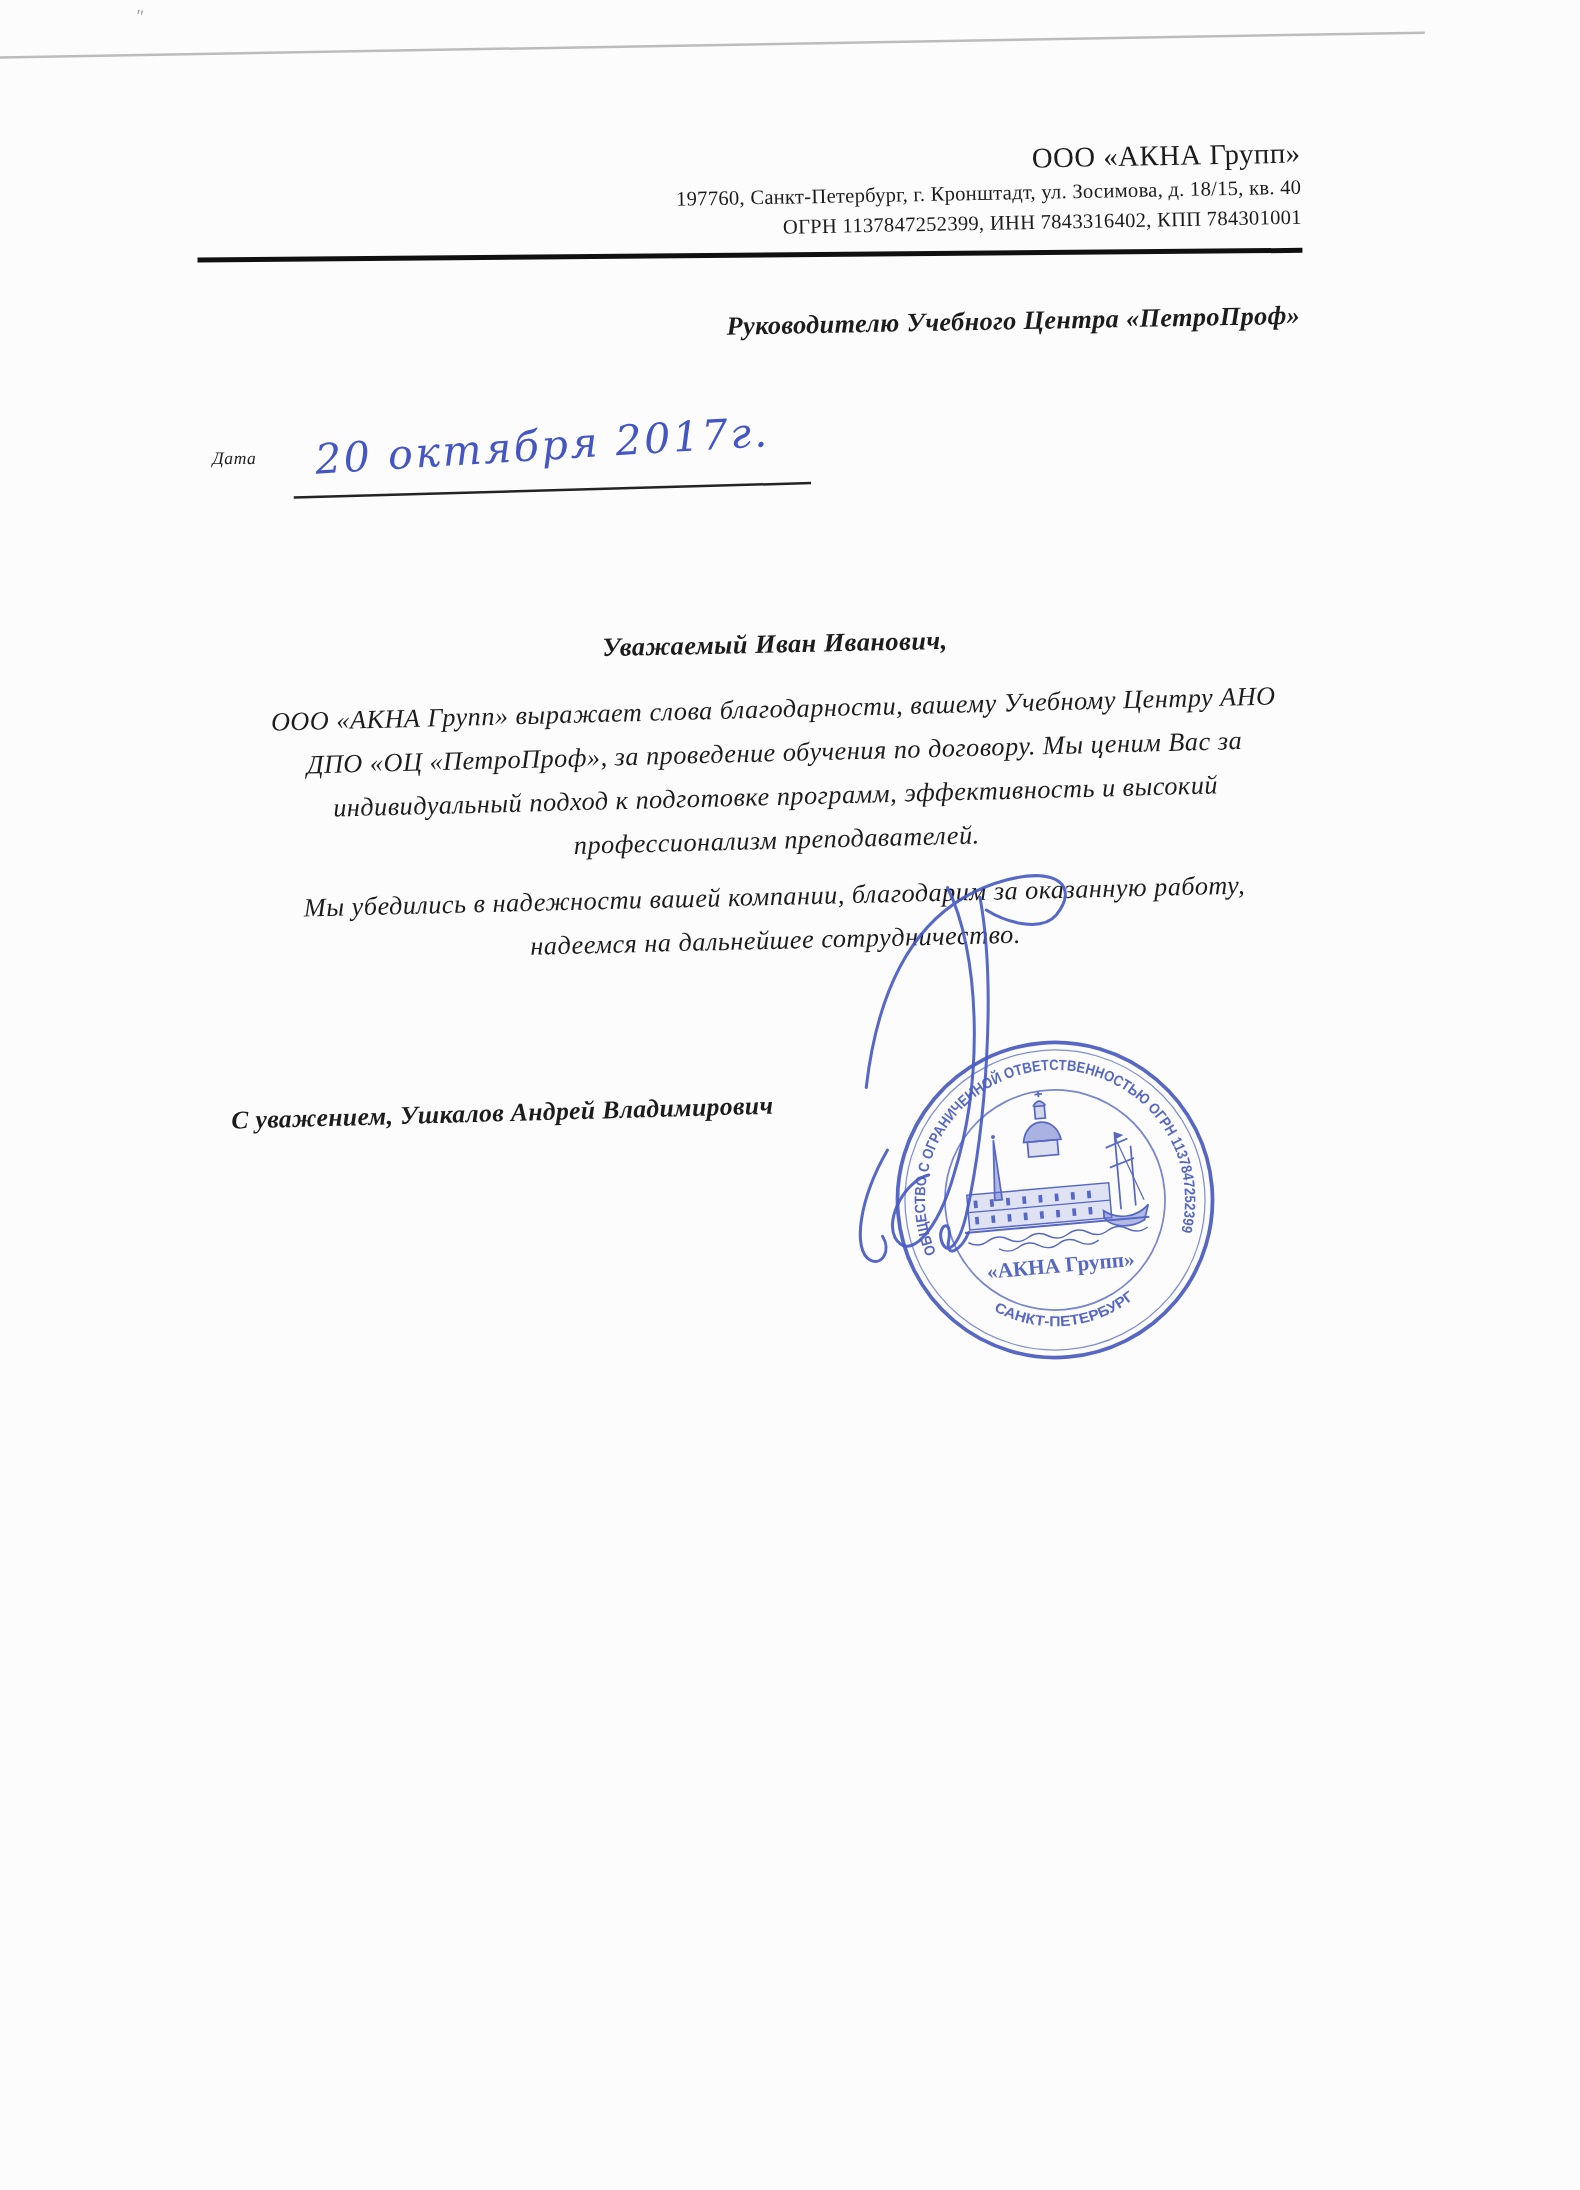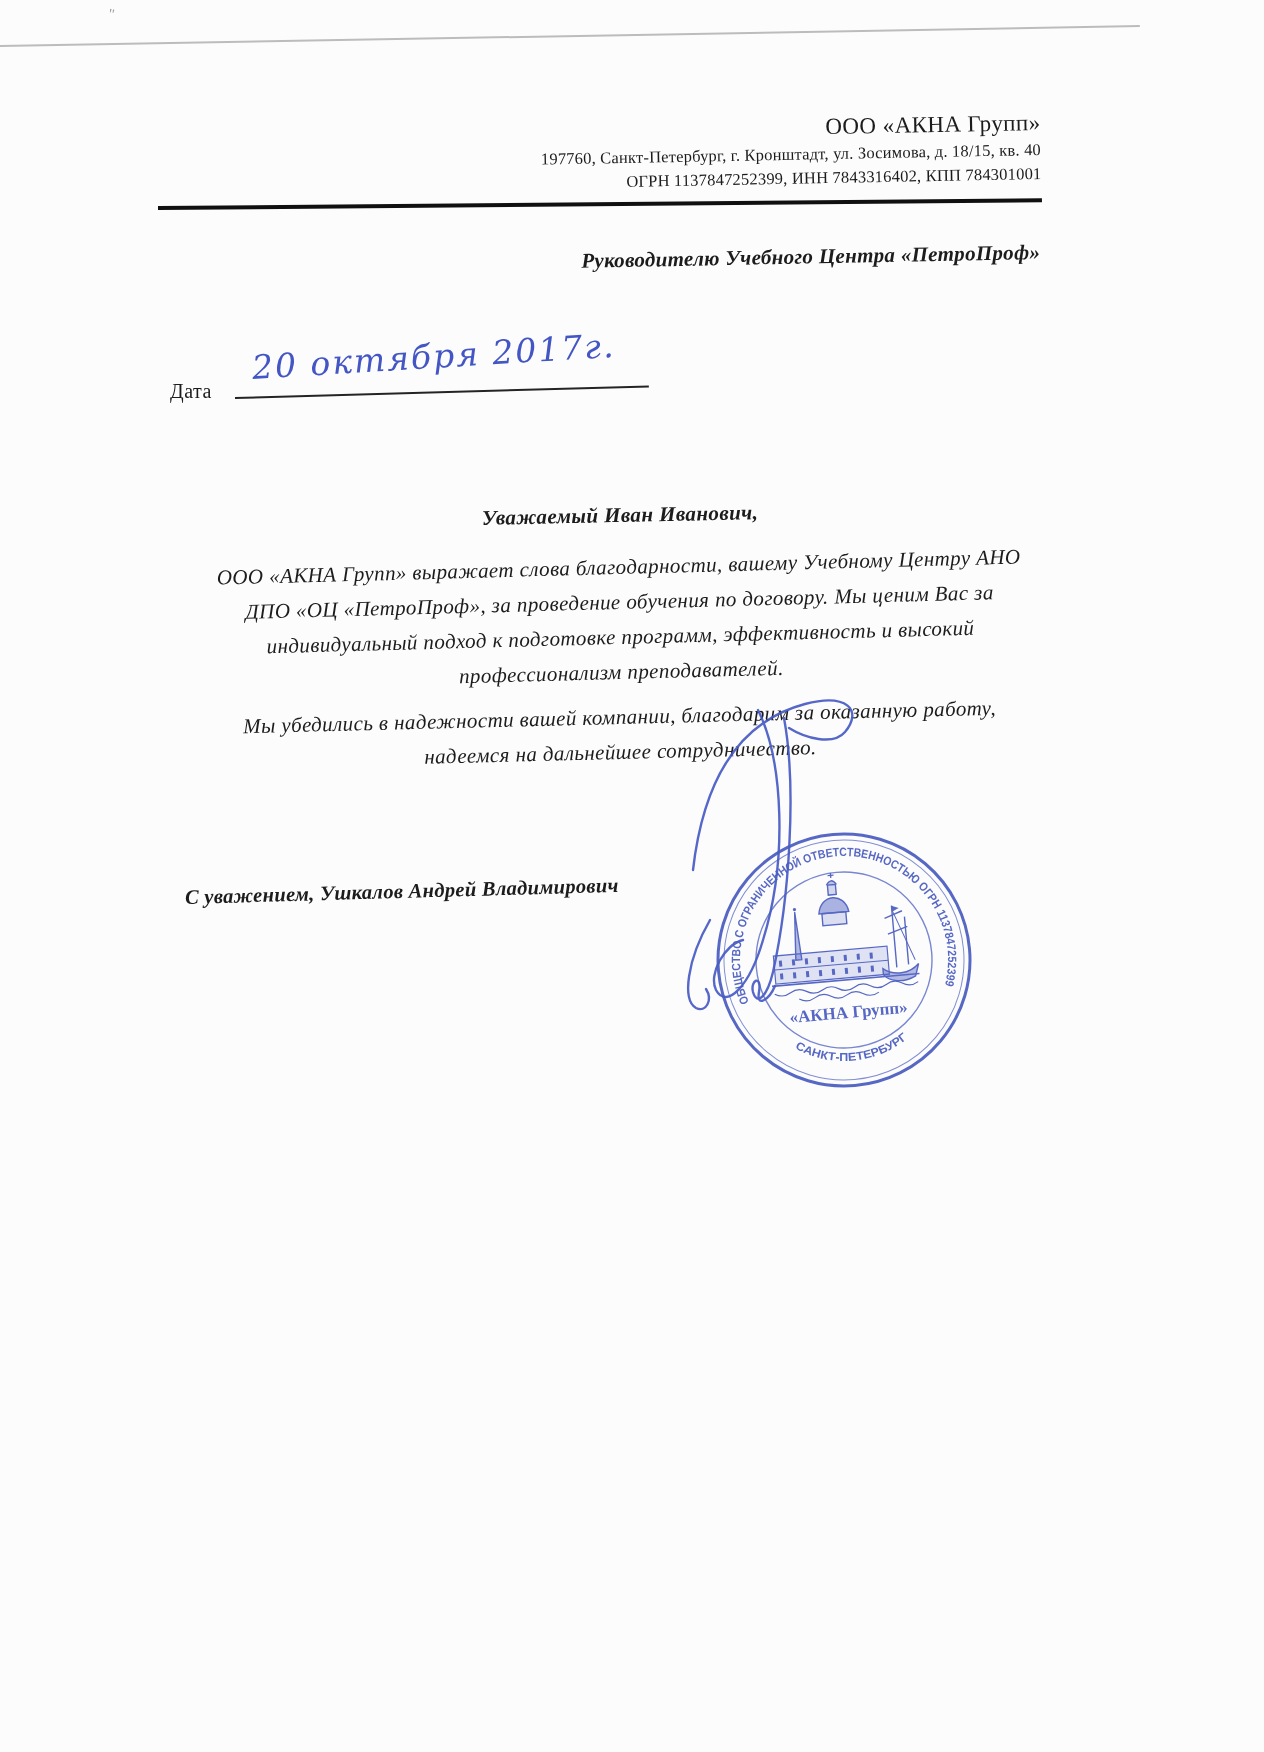--- a/index.html
+++ b/index.html
@@ -42,22 +42,22 @@
   .recipient{
     right:224px;top:240px;
     font-size:21px;font-weight:bold;font-style:italic;
     white-space:nowrap;
     transform:rotate(-1.1deg);
     transform-origin:right top;
     letter-spacing:.3px;
   }
   
   .date-label{
-    left:170px;top:380px;
-    font-size:20px;letter-spacing:.5px;
+    left:170px;top:360px;
+    font-size:14px;font-style:italic;letter-spacing:.5px;
   }
   .date-underline{
     left:235px;top:397px;width:414px;height:2px;
     background:#242424;
     transform:rotate(-1.6deg);
     transform-origin:left center;
   }
   .date-hand{
     left:252px;top:348px;
     font-size:33px;font-style:italic;

